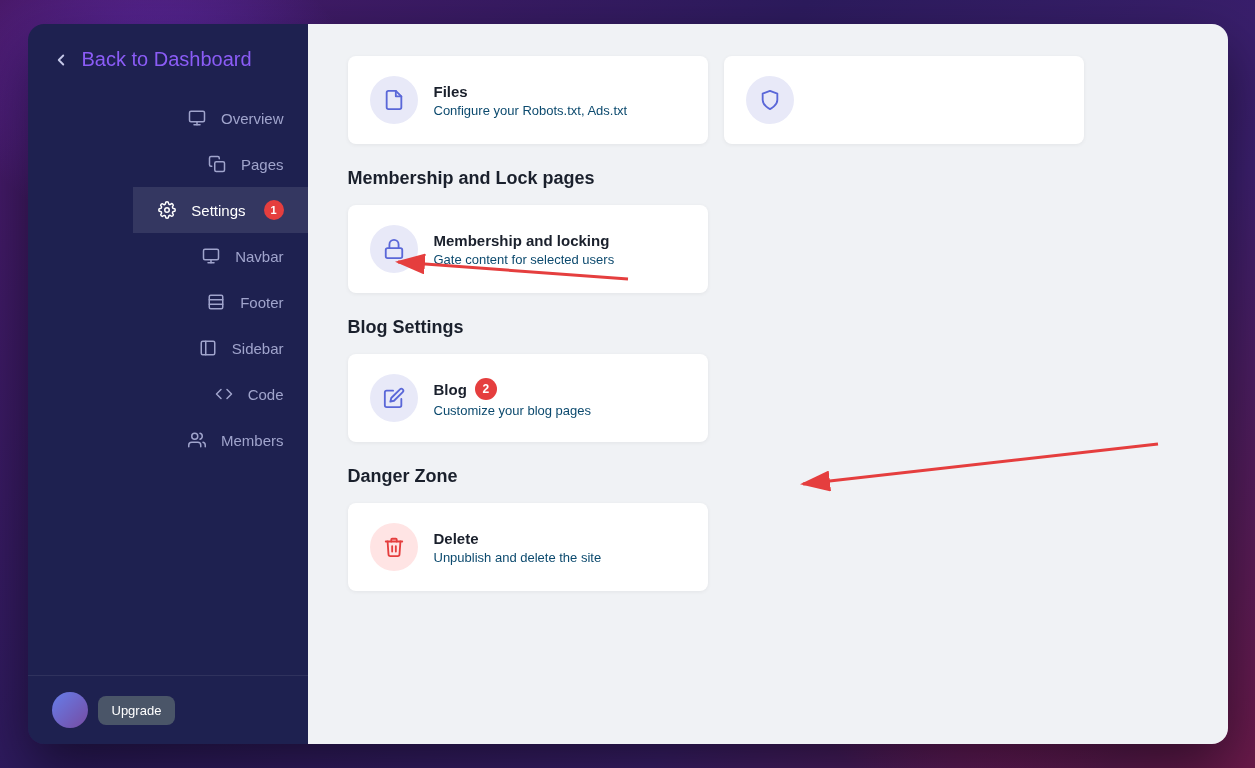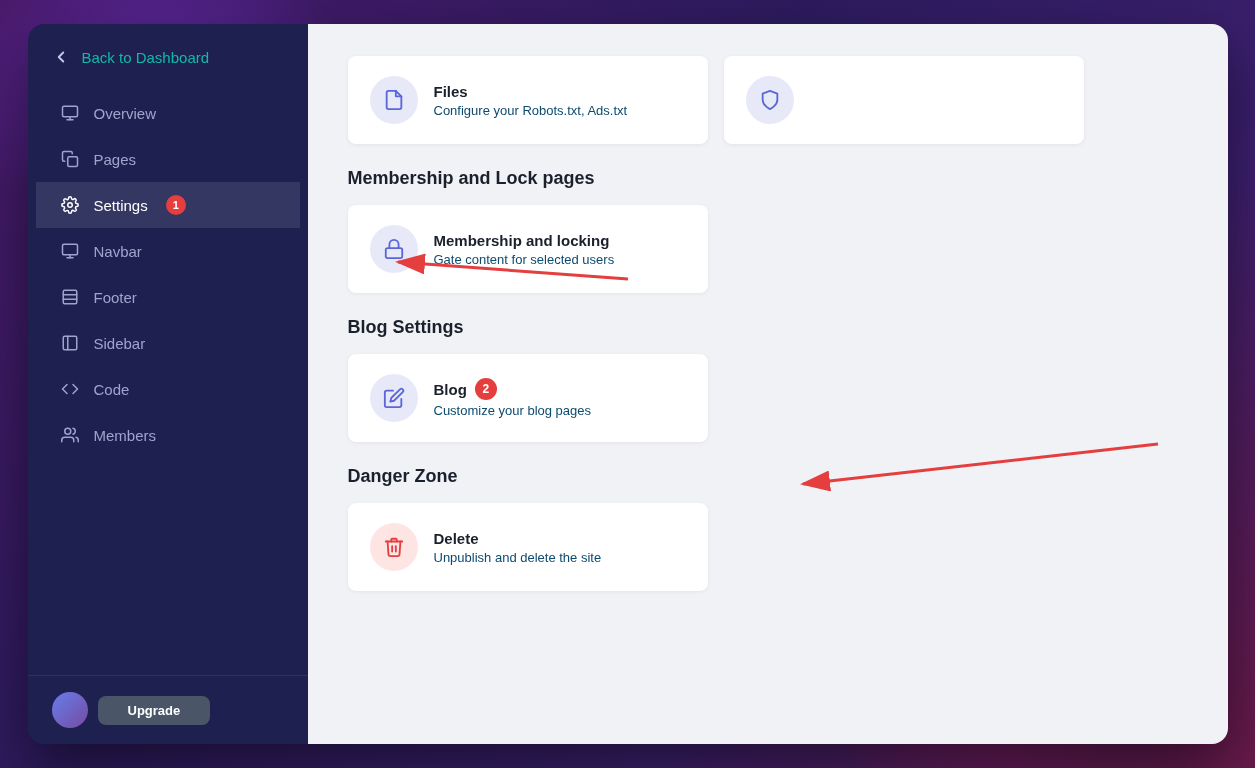--- a/index.html
+++ b/index.html
@@ -53,36 +53,37 @@
       flex-direction: column;
       padding: 0;
       position: relative;
     }
 
     .sidebar-back {
       display: flex;
       align-items: center;
       gap: 12px;
       padding: 24px 24px 20px;
-      color: #14b8a6;
+      color: #8b5cf6;
       cursor: pointer;
-      font-size: 15px;
+      font-size: 20px;
       font-weight: 500;
     }
 
     .sidebar-back .back-arrow {
       font-size: 18px;
       color: #c5c8e8;
     }
 
     .sidebar-nav {
       flex: 1;
       display: flex;
       flex-direction: column;
-      padding: 4px 8px;
+      padding: 4px 0;
+      align-items: flex-end;
     }
 
     .nav-item {
       display: flex;
       align-items: center;
       gap: 14px;
       padding: 13px 24px;
       color: #a0a4cc;
       cursor: pointer;
       font-size: 15px;
@@ -133,24 +134,24 @@
       border-radius: 50%;
       background: linear-gradient(135deg, #667eea, #764ba2);
       flex-shrink: 0;
     }
 
     .upgrade-btn {
       background: #4a5568;
       color: #fff;
       border: none;
       border-radius: 8px;
-      padding: 7px 30px;
+      padding: 7px 14px;
       font-size: 13px;
       cursor: pointer;
-      font-weight: 700;
+      font-weight: 400;
     }
 
     
     .main-content {
       flex: 1;
       background: #f0f2f5;
       overflow-y: auto;
       padding: 32px 40px;
     }
 

